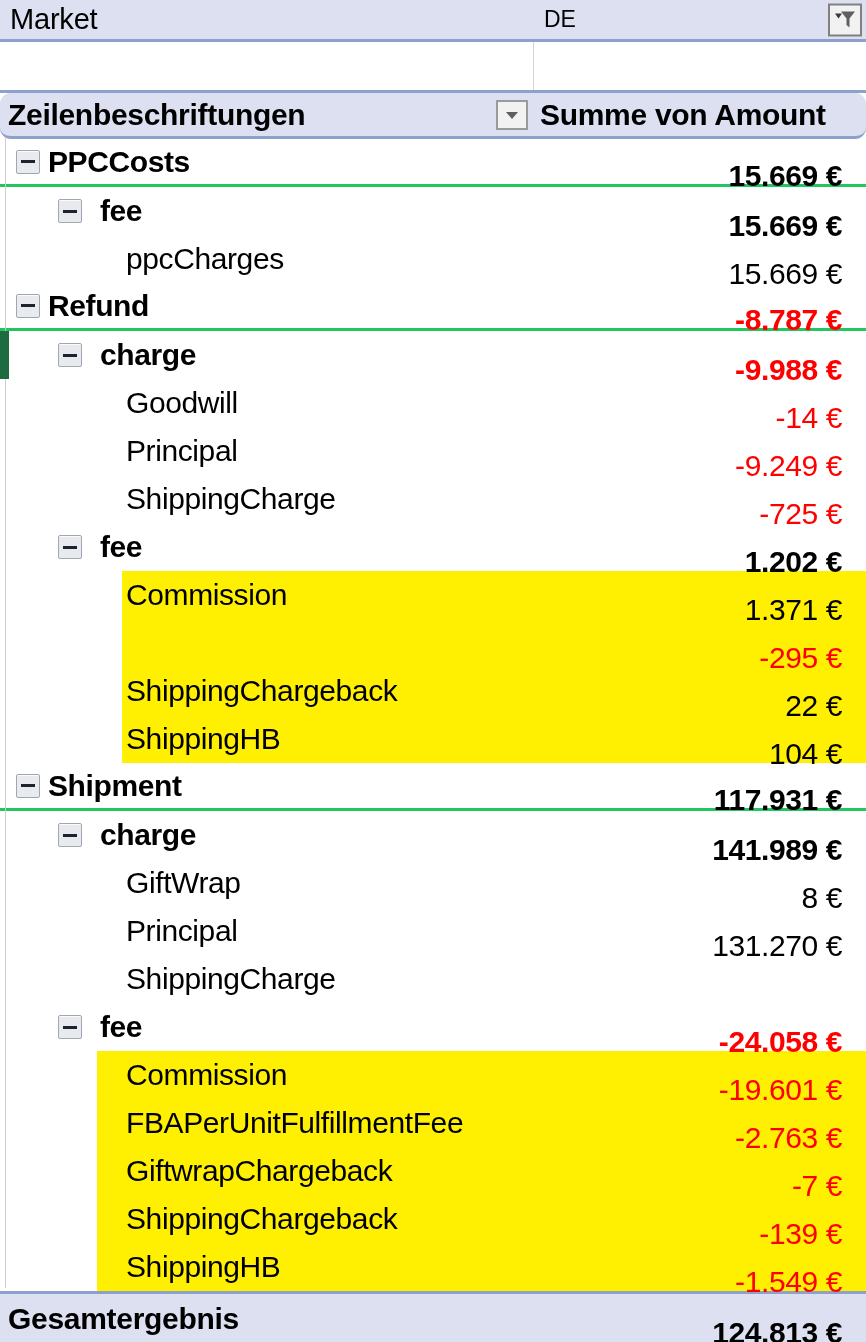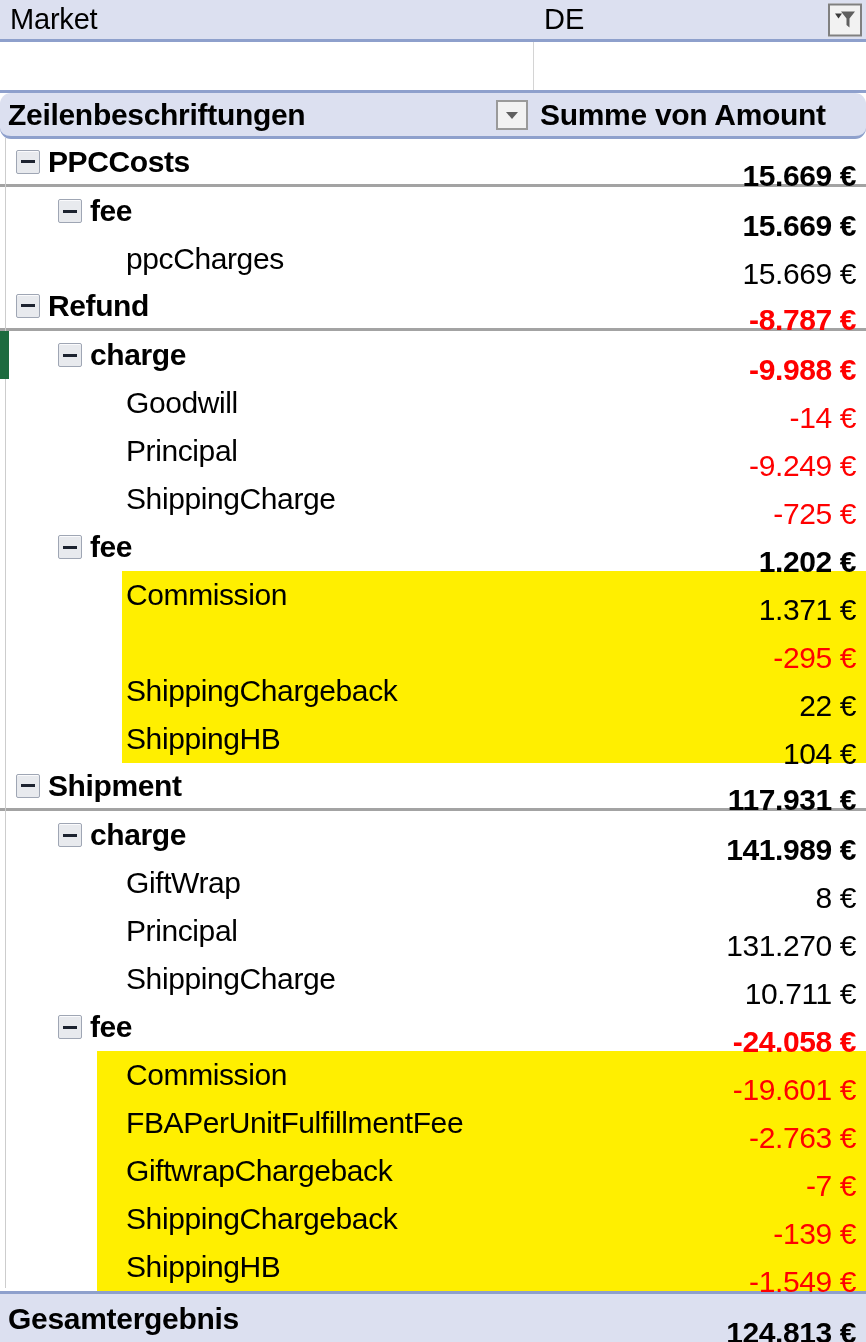--- a/index.html
+++ b/index.html
@@ -37,21 +37,21 @@
     font-size: 29px;
     color: #000;
     letter-spacing: -0.2px;
   }
   .filter-value {
     flex: 1;
     box-sizing: border-box;
     display: flex;
     align-items: center;
     padding-left: 10px;
-    font-size: 29px;
+    font-size: 23px;
     color: #000;
     position: relative;
   }
   .filter-btn {
     position: absolute;
     right: 4px;
     top: 50%;
     transform: translateY(-50%);
     width: 34px;
     height: 33px;
@@ -130,36 +130,36 @@
 
   
   .row {
     display: flex;
     height: 48px;
     align-items: center;
     position: relative;
     background: #ffffff;
     box-sizing: border-box;
   }
-  .row.sep { border-bottom: 3px solid #a3a3a3; }
+  .row.sep { border-bottom: 3px solid #22c55e; }
 
   .label-cell {
     width: 534px;
     box-sizing: border-box;
     display: flex;
     align-items: center;
     height: 100%;
     position: relative;
     z-index: 2;
   }
   .value-cell {
     flex: 1;
     box-sizing: border-box;
     text-align: right;
-    padding-right: 10px;
+    padding-right: 24px;
     height: 100%;
     display: flex;
     align-items: center;
     justify-content: flex-end;
     position: relative;
     z-index: 2;
     white-space: nowrap;
     margin-top: 29px;
   }
 
@@ -167,21 +167,21 @@
   .hl-band {
     position: absolute;
     top: 0;
     bottom: 0;
     right: 0;
     background: #ffef00;
     z-index: 1;
   }
 
   .lvl1 .txt { padding-left: 4px; }
-  .lvl2 .txt { padding-left: 4px; }
+  .lvl2 .txt { padding-left: 4px; margin-left: 10px; }
 
   .pm {
     width: 24px;
     height: 24px;
     min-width: 24px;
     background: #e8eaee;
     border: 1px solid #9fa6b4;
     box-sizing: border-box;
     border-radius: 2px;
     display: flex;
@@ -472,23 +472,20 @@
         <div class="value-cell">
           <span class="val">131.270 €</span>
         </div>
       </div>
       <div class="row lvl3">
         <div class="label-cell">
           <div class="ind3" style="display: flex; align-items: center;">
             <span class="txt">ShippingCharge</span>
           </div>
         </div>
-        <div class="value-cell">
-          <span class="val">10.711 €</span>
-        </div>
       </div>
       <div class="row lvl2">
         <div class="label-cell">
           <div class="ind2" style="display: flex; align-items: center;">
             <span class="pm">
               <i></i>
             </span>
             <span class="txt b">fee</span>
           </div>
         </div>

